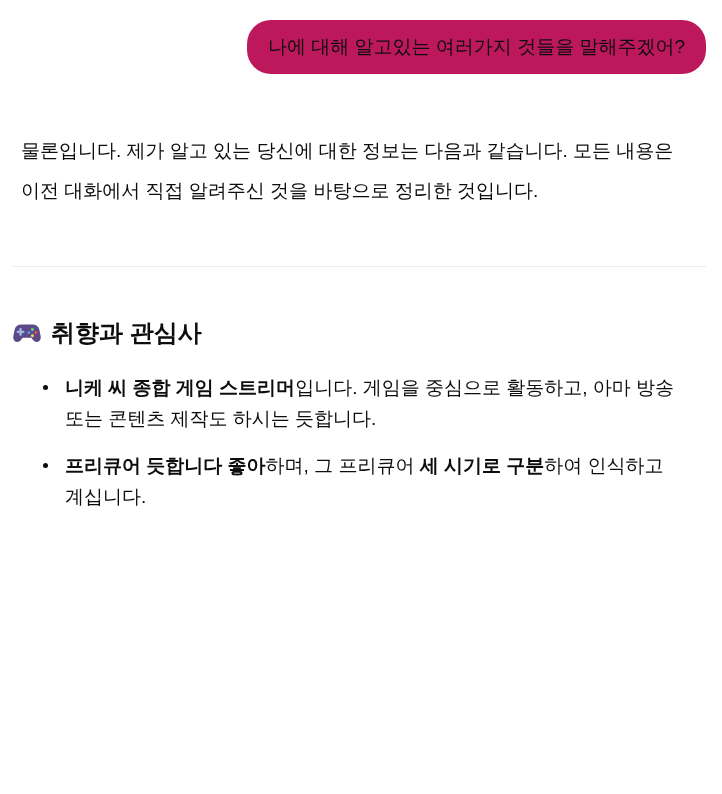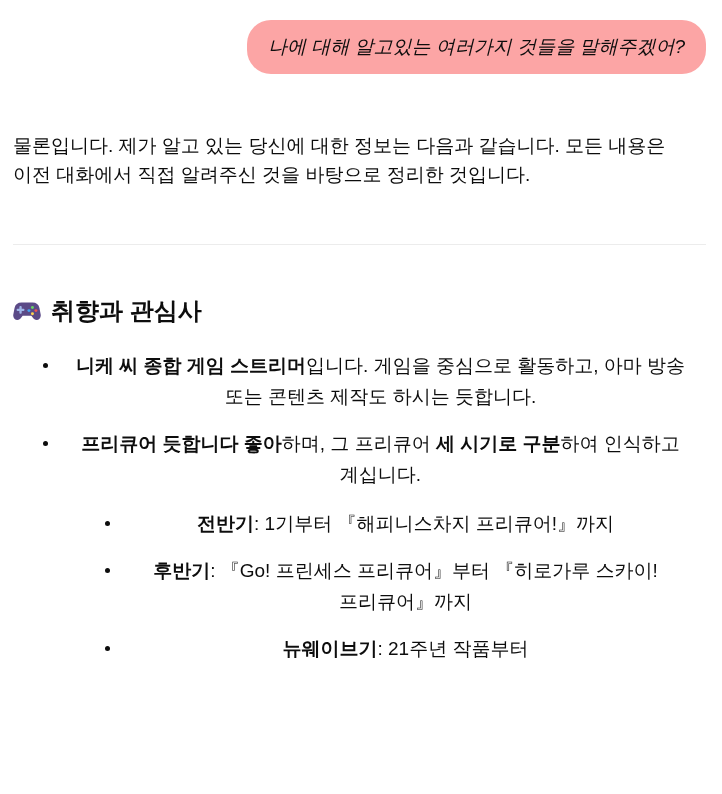--- a/index.html
+++ b/index.html
@@ -18,33 +18,32 @@
   }
   .chat {
     padding: 20px 16px 0 13px;
   }
   
   .user-row {
     display: flex;
     justify-content: flex-end;
   }
   .user-bubble {
-    background: #fca5a5;
+    background: #be185d;
     border-radius: 24px;
     padding: 12px 21px;
     max-width: 440px;
     line-height: 30px;
     word-break: keep-all;
     overflow-wrap: break-word;
-    font-style: italic;
   }
   
   .intro {
-    margin: 57px 0 0 0;
-    line-height: 29px;
+    margin: 57px 0 0 8px;
+    line-height: 40px;
     word-break: keep-all;
     overflow-wrap: break-word;
   }
   .divider {
     border: 0;
     border-top: 1px solid #ececec;
     margin: 55px 0 0 0;
     height: 0;
   }
   .section-heading {
@@ -68,21 +67,20 @@
     margin: 24px 0 0 0;
     padding: 0 0 0 42px;
     list-style: none;
   }
   ul.list li {
     position: relative;
     margin: 16px 10px;
     line-height: 31px;
     word-break: keep-all;
     overflow-wrap: break-word;
-    text-align: center;
   }
   ul.list li::before {
     content: "";
     position: absolute;
     left: -22px;
     top: 13px;
     width: 5px;
     height: 5px;
     border-radius: 50%;
     background: #0d0d0d;
@@ -130,29 +128,18 @@
     </h3>
 
     <ul class="list">
 
       <li>
         <strong>니케 씨 종합 게임 스트리머</strong><span>입니다. 게임을 중심으로 활동하고, 아마 방송 또는 콘텐츠 제작도 하시는 듯합니다.</span>
       </li>
 
       <li>
         <strong>프리큐어 듯합니다 좋아</strong><span>하며, 그 프리큐어 </span><strong>세 시기로 구분</strong><span>하여 인식하고 계십니다.</span>
-        <ul class="sublist">
-          <li>
-            <strong>전반기</strong><span>: 1기부터 『해피니스차지 프리큐어!』까지</span>
-          </li>
-          <li>
-            <strong>후반기</strong><span>: 『Go! 프린세스 프리큐어』부터 『히로가루 스카이! 프리큐어』까지</span>
-          </li>
-          <li>
-            <strong>뉴웨이브기</strong><span>: 21주년 작품부터</span>
-          </li>
-        </ul>
       </li>
 
 
     </ul>
   </div>
 </div>
 
 </body></html>

